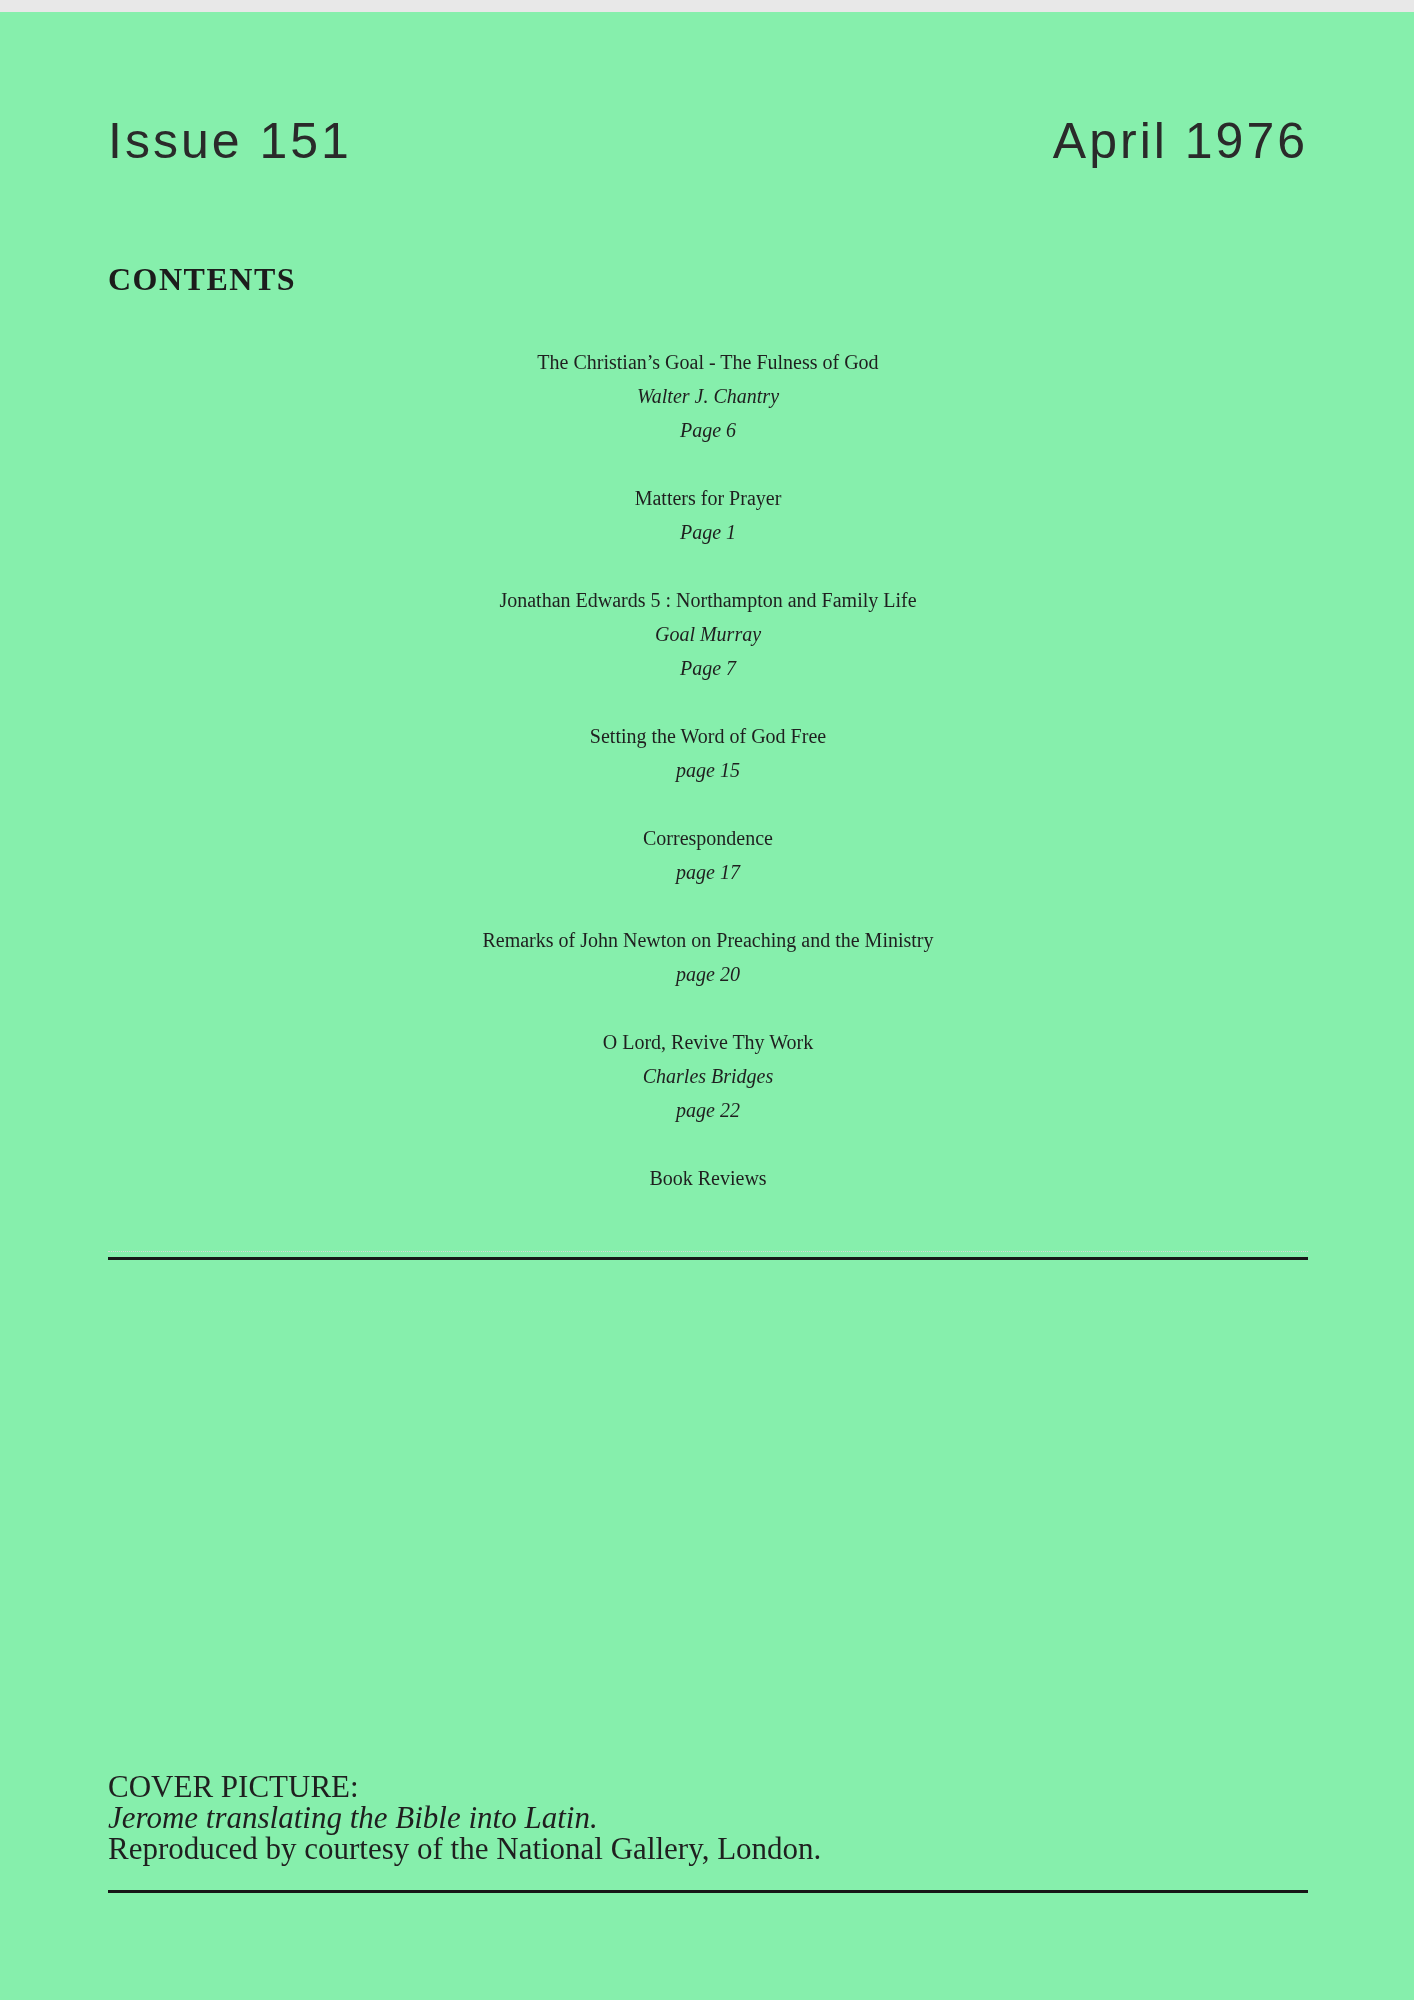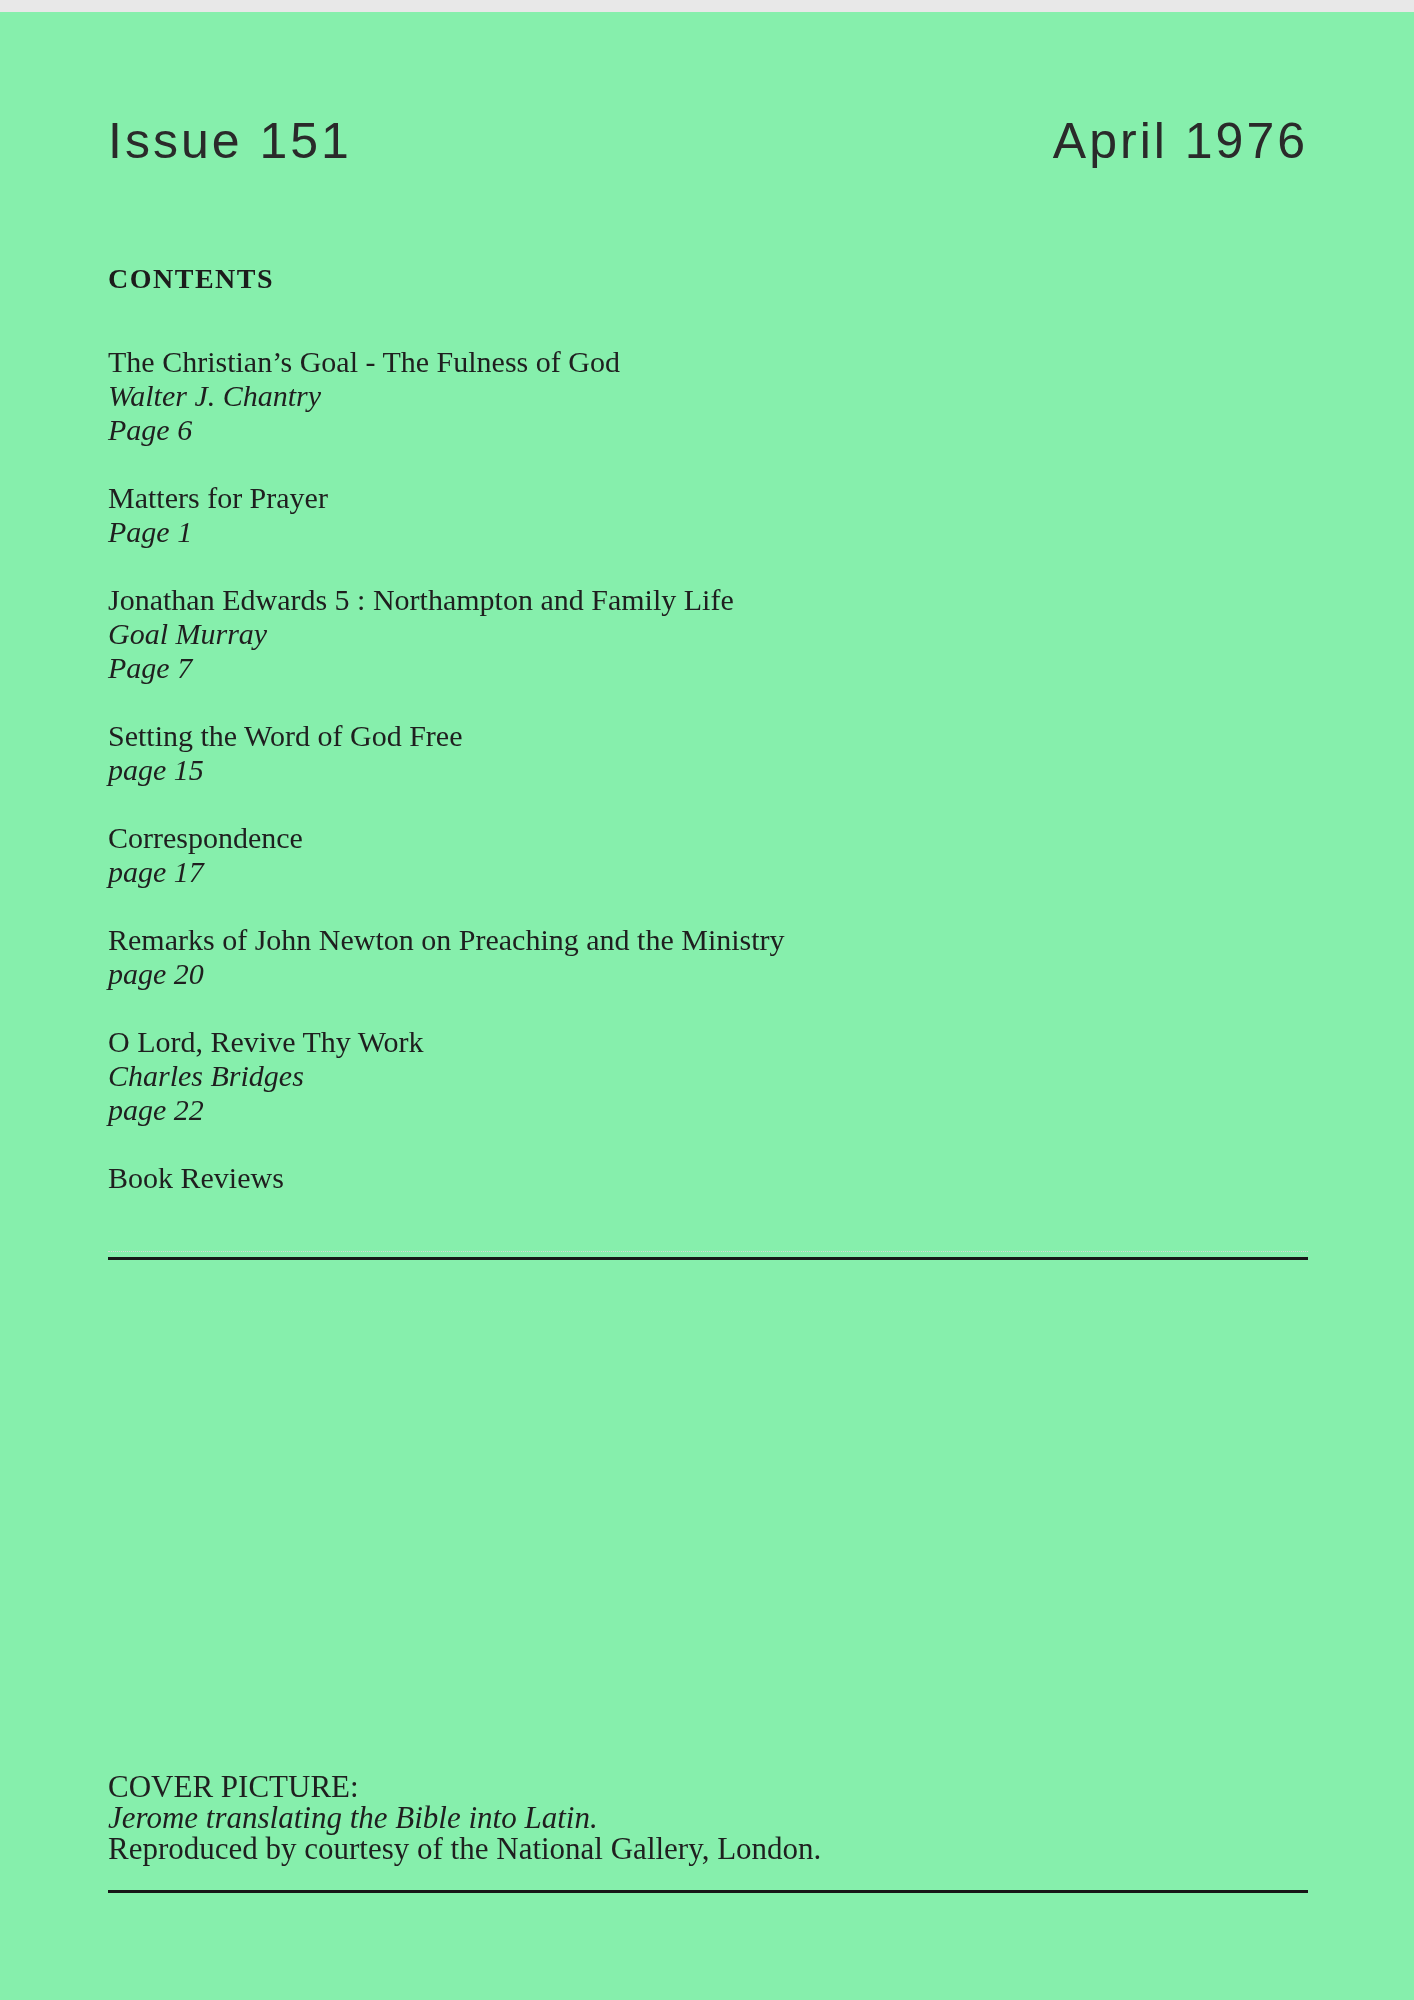--- a/index.html
+++ b/index.html
@@ -33,35 +33,36 @@
     letter-spacing: 3px;
     line-height: 58px;
     color: #2a2a2a;
   }
 
   
   .contents-title {
     position: absolute;
     left: 108px;
     top: 250px;
-    font-size: 28px;
+    font-size: 32px;
     font-weight: bold;
     letter-spacing: 1.5px;
     line-height: 34px;
     color: #1c1c1c;
   }
 
   
   .toc {
     position: absolute;
     left: 108px;
     top: 333px;
     width: 1200px;
-    font-size: 30px;
+    font-size: 20px;
     line-height: 34px;
+    text-align: center;
   }
   .toc-item { margin-bottom: 34px; }
   .article-title { font-style: normal; }
   .article-author, .article-page { font-style: italic; }
 
   
   .divider-artifact {
     position: absolute;
     left: 108px;
     width: 1200px;

